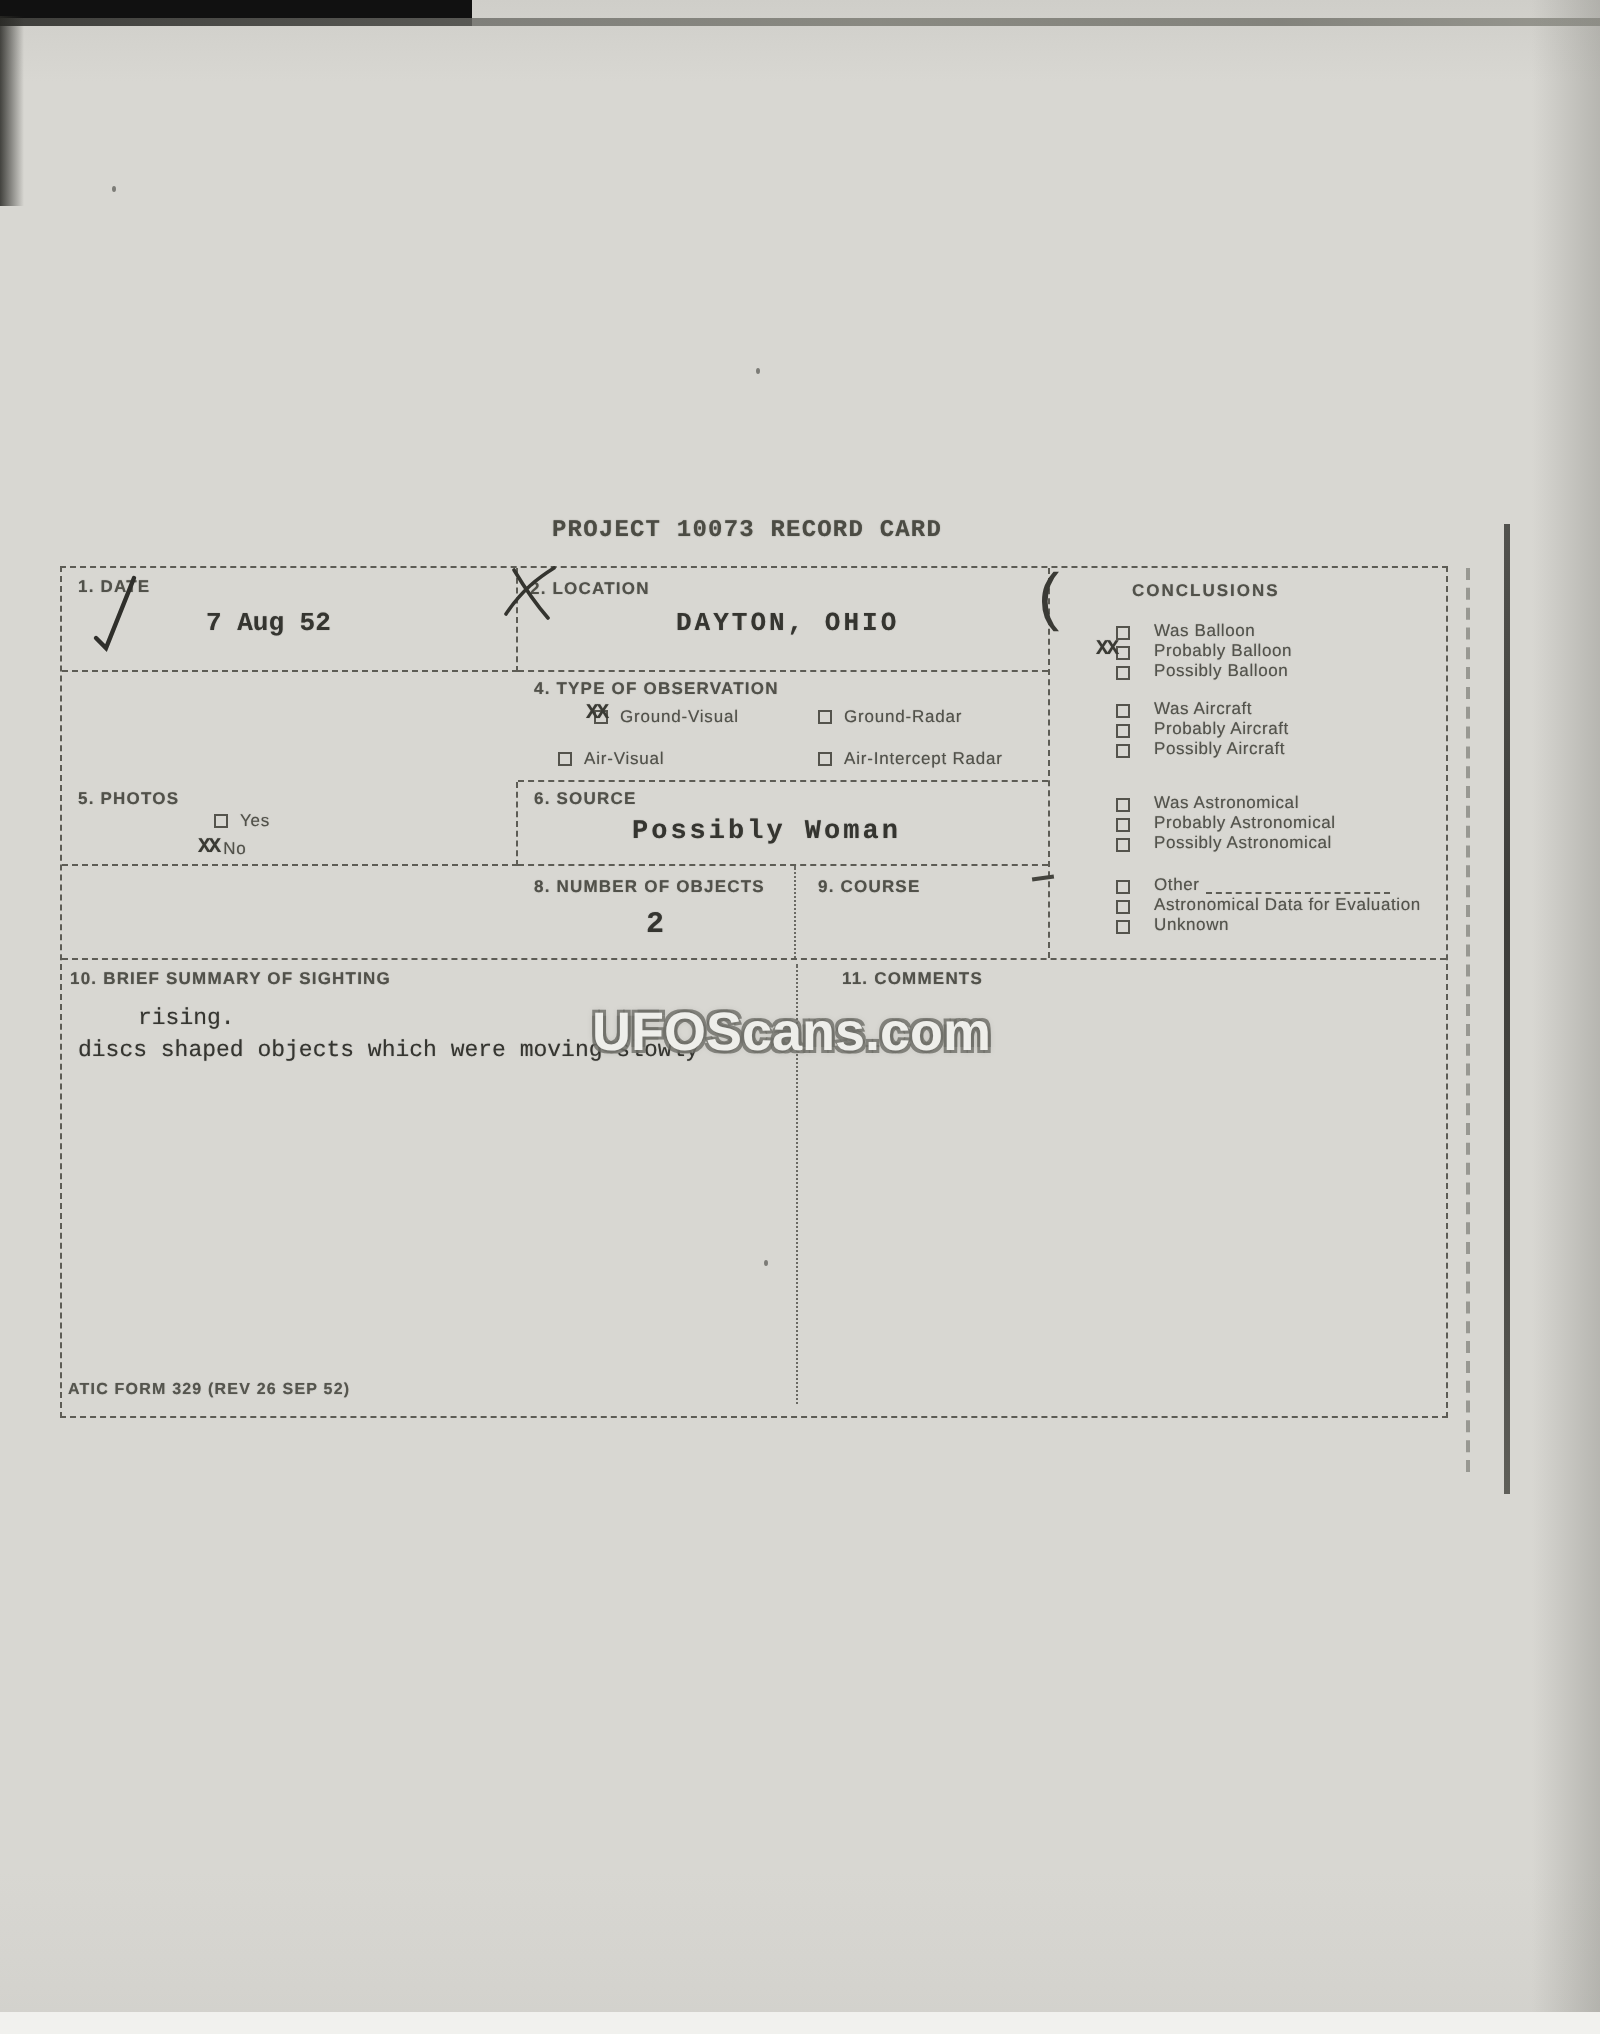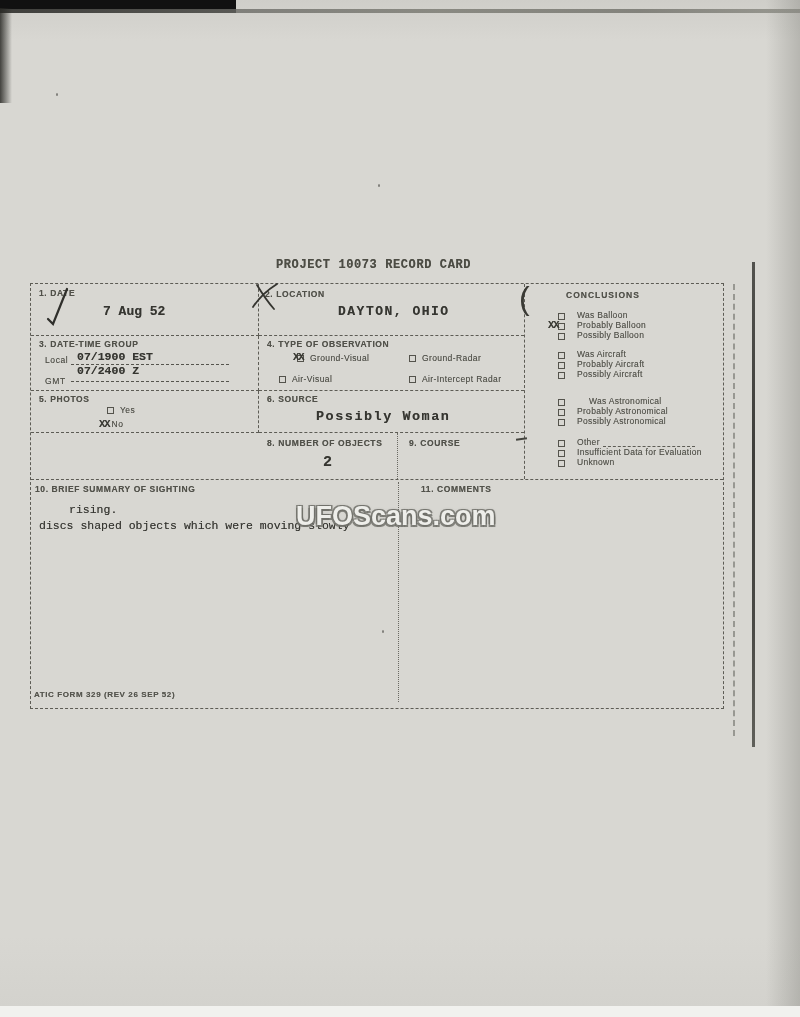--- a/index.html
+++ b/index.html
@@ -52,21 +52,21 @@
   .xx { font-family:"Liberation Mono","DejaVu Sans Mono",monospace; font-weight:bold;
     font-size:10.5px; letter-spacing:-1px; color:#3a3a34; }
 
   
   .concl-list { position:absolute; left:0; top:26px; width:199px; }
   .crow { position:relative; display:flex; align-items:flex-end; height:10px; padding-left:33px;
     font-size:8.5px; color:#53534c; letter-spacing:0.3px; white-space:nowrap;
     text-shadow:0 0 0.5px rgba(75,75,68,.5); }
   .crow .cbox { margin-right:12px; width:7px; height:7px; }
   .crow .cmark { position:absolute; left:23px; top:-1px; }
-  .gap2 { margin-top:9px; } .gap3 { margin-top:17px;gap:12px; } .gap4 { margin-top:11px; }
+  .gap2 { margin-top:9px; } .gap3 { margin-top:17px; } .gap4 { margin-top:11px; }
   .dash-trail { display:inline-block; width:92px; border-bottom:1px dashed #5d5c55; height:7px; margin-left:3px; }
 
   
   .opt { position:absolute; display:flex; align-items:center; font-size:8.5px; color:#51514a;
     letter-spacing:0.4px; white-space:nowrap; text-shadow:0 0 0.5px rgba(70,70,62,.5); }
   .opt .cbox { margin-right:6px; }
   .opt .om { position:absolute; left:-4px; top:-2px; }
 
   .uline { position:absolute; border-bottom:1px dashed #55544d; }
 
@@ -179,40 +179,31 @@
 
         <div class="crow gap4">
           <span class="cbox"></span>
           <span class="cmark xx"></span>
           <span>Other</span>
           <span class="dash-trail"></span>
         </div>
         <div class="crow">
           <span class="cbox"></span>
           <span class="cmark xx"></span>
-          <span>Insufficient Data for Evaluation</span>
+          <span>Astronomical Data for Evaluation</span>
         </div>
         <div class="crow">
           <span class="cbox"></span>
           <span class="cmark xx"></span>
           <span>Unknown</span>
         </div>
       </div>
       <div class="hw" style="left:-9px; top:154px; width:11px; height:2px; background:#44443e; transform:rotate(-8deg);"></div>
     </div>
 
-    <div class="box b-r b-b" style="left:0; top:52px; width:228px; height:55px;">
-      <span class="flabel" style="left:8px; top:3px;">3. DATE-TIME GROUP</span>
-      <span class="flabel" style="left:14px; top:19px; font-weight:normal;">Local</span>
-      <span class="typed tv" style="left:46px; top:14px; font-size:11.5px;">07/1900 EST</span>
-      <div class="uline" style="left:40px; top:28px; width:158px;"></div>
-      <span class="flabel" style="left:14px; top:40px; font-weight:normal;">GMT</span>
-      <span class="typed tv" style="left:46px; top:28px; font-size:11.5px;">07/2400 Z</span>
-      <div class="uline" style="left:40px; top:45px; width:158px;"></div>
-    </div>
 
     <div class="box b-b" style="left:228px; top:52px; width:265px; height:55px;">
       <span class="flabel" style="left:8px; top:3px;">4. TYPE OF OBSERVATION</span>
       <div class="opt" style="left:38px; top:17px;">
         <span class="cbox"></span>
         <span class="om xx">XX</span>
         <span>Ground-Visual</span>
       </div>
       <div class="opt" style="left:150px; top:17px;">
         <span class="cbox"></span>

